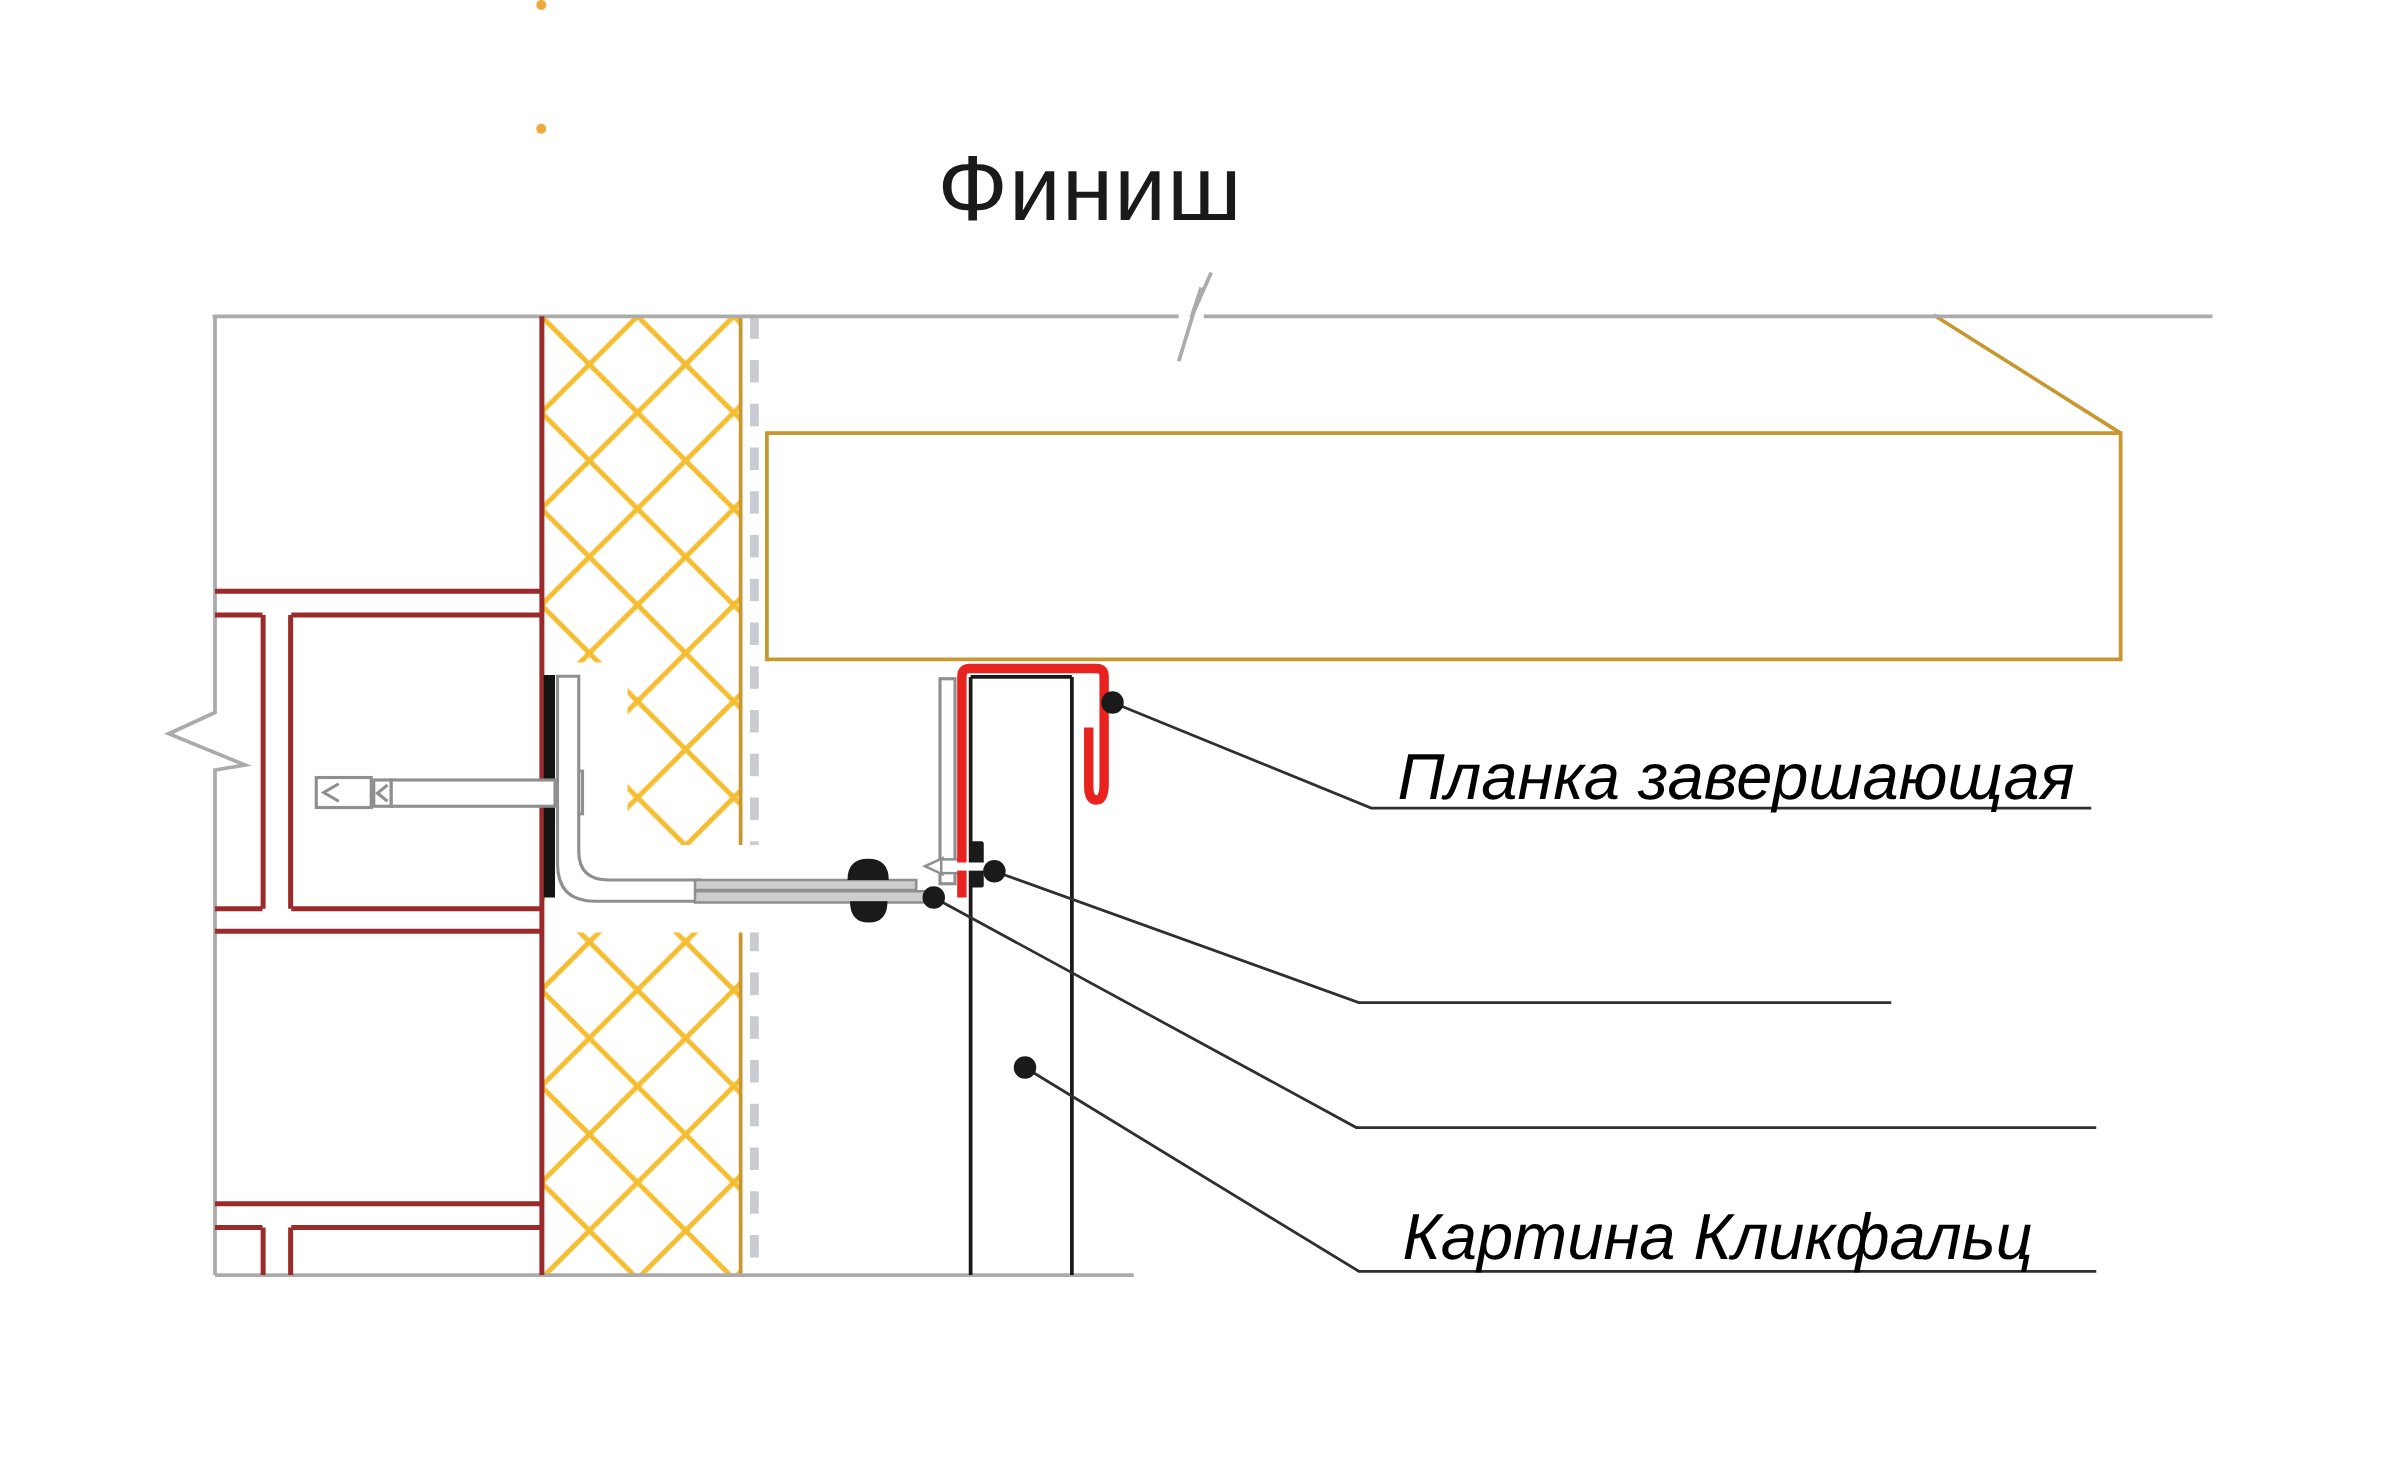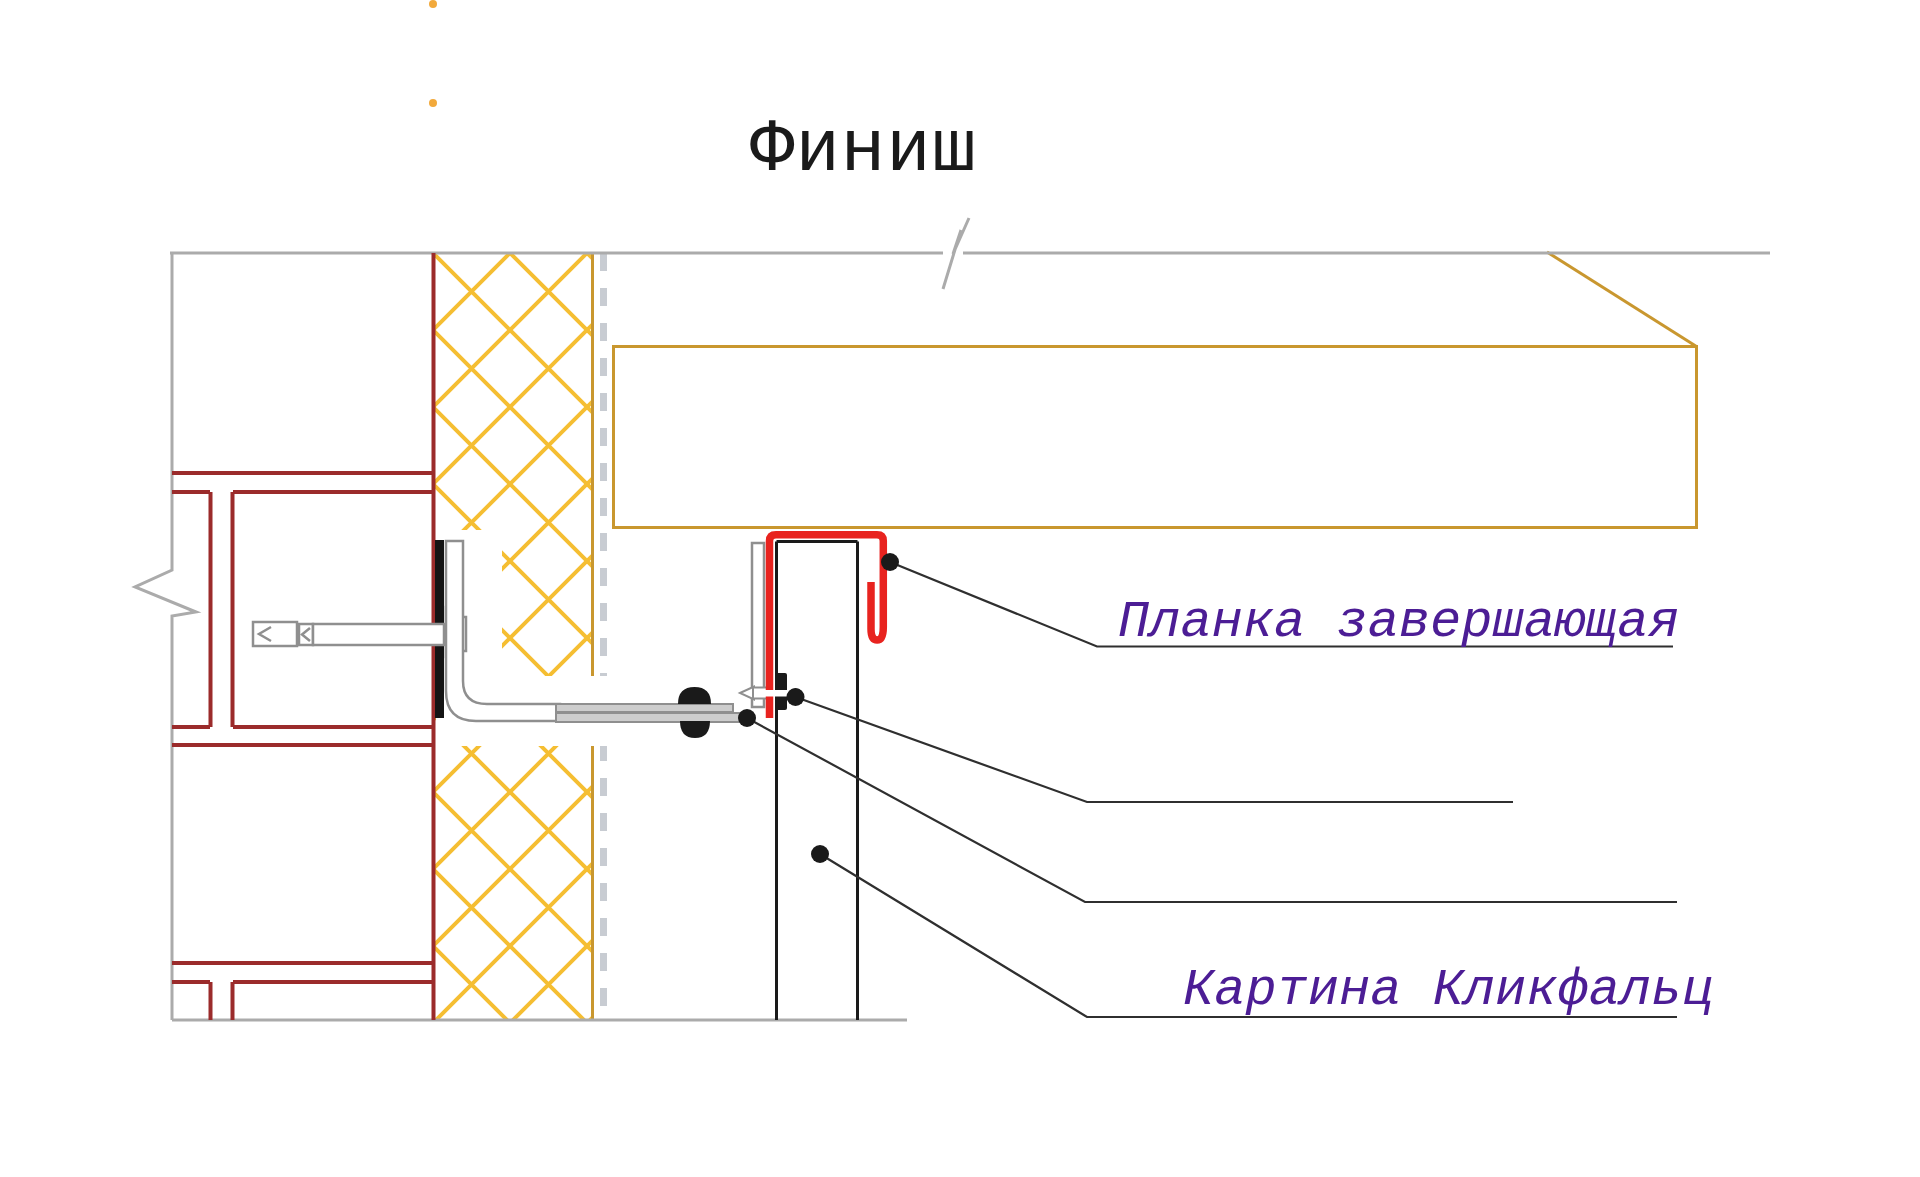--- a/index.html
+++ b/index.html
@@ -1,38 +1,38 @@
 <!DOCTYPE html>
 <html><head>
 <meta charset="utf-8">
 <style>
   html,body{margin:0;padding:0;background:#ffffff;}
   #stage{
     position:relative;
     width:1920px;height:1177px;
     background:#ffffff;
-    font-family:Liberation Mono, monospace;
+    font-family:Liberation Sans, sans-serif;
     overflow:hidden;
     text-align:center;
   }
   #drawing{position:absolute;left:0;top:0;width:1920px;height:1177px;}
   .title{
     position:absolute;left:750px;top:108px;
     font-size:74px;color:#1a1a1a;letter-spacing:1px;
     white-space:nowrap;
   }
   .callout{
     position:absolute;
-    font-size:52px;font-style:italic;color:#4c1d95;
+    font-size:52px;font-style:italic;color:#000000;
     line-height:1.11;white-space:nowrap;
   }
   .callout-1{left:1118px;top:594px;}
   .callout-2{left:1127px;top:748px;}
   .callout-3{left:1122px;top:846px;}
-  .callout-4{left:1183px;top:962px;}
+  .callout-4{left:1122px;top:962px;}
 </style>
 </head>
 <body>
 
 <div id="stage">
 
   <svg id="drawing" viewBox="0 0 1920 1177" xmlns="http://www.w3.org/2000/svg">
 
     <defs>
       <pattern id="hatch" x="433" y="253" width="77" height="77" patternUnits="userSpaceOnUse">

